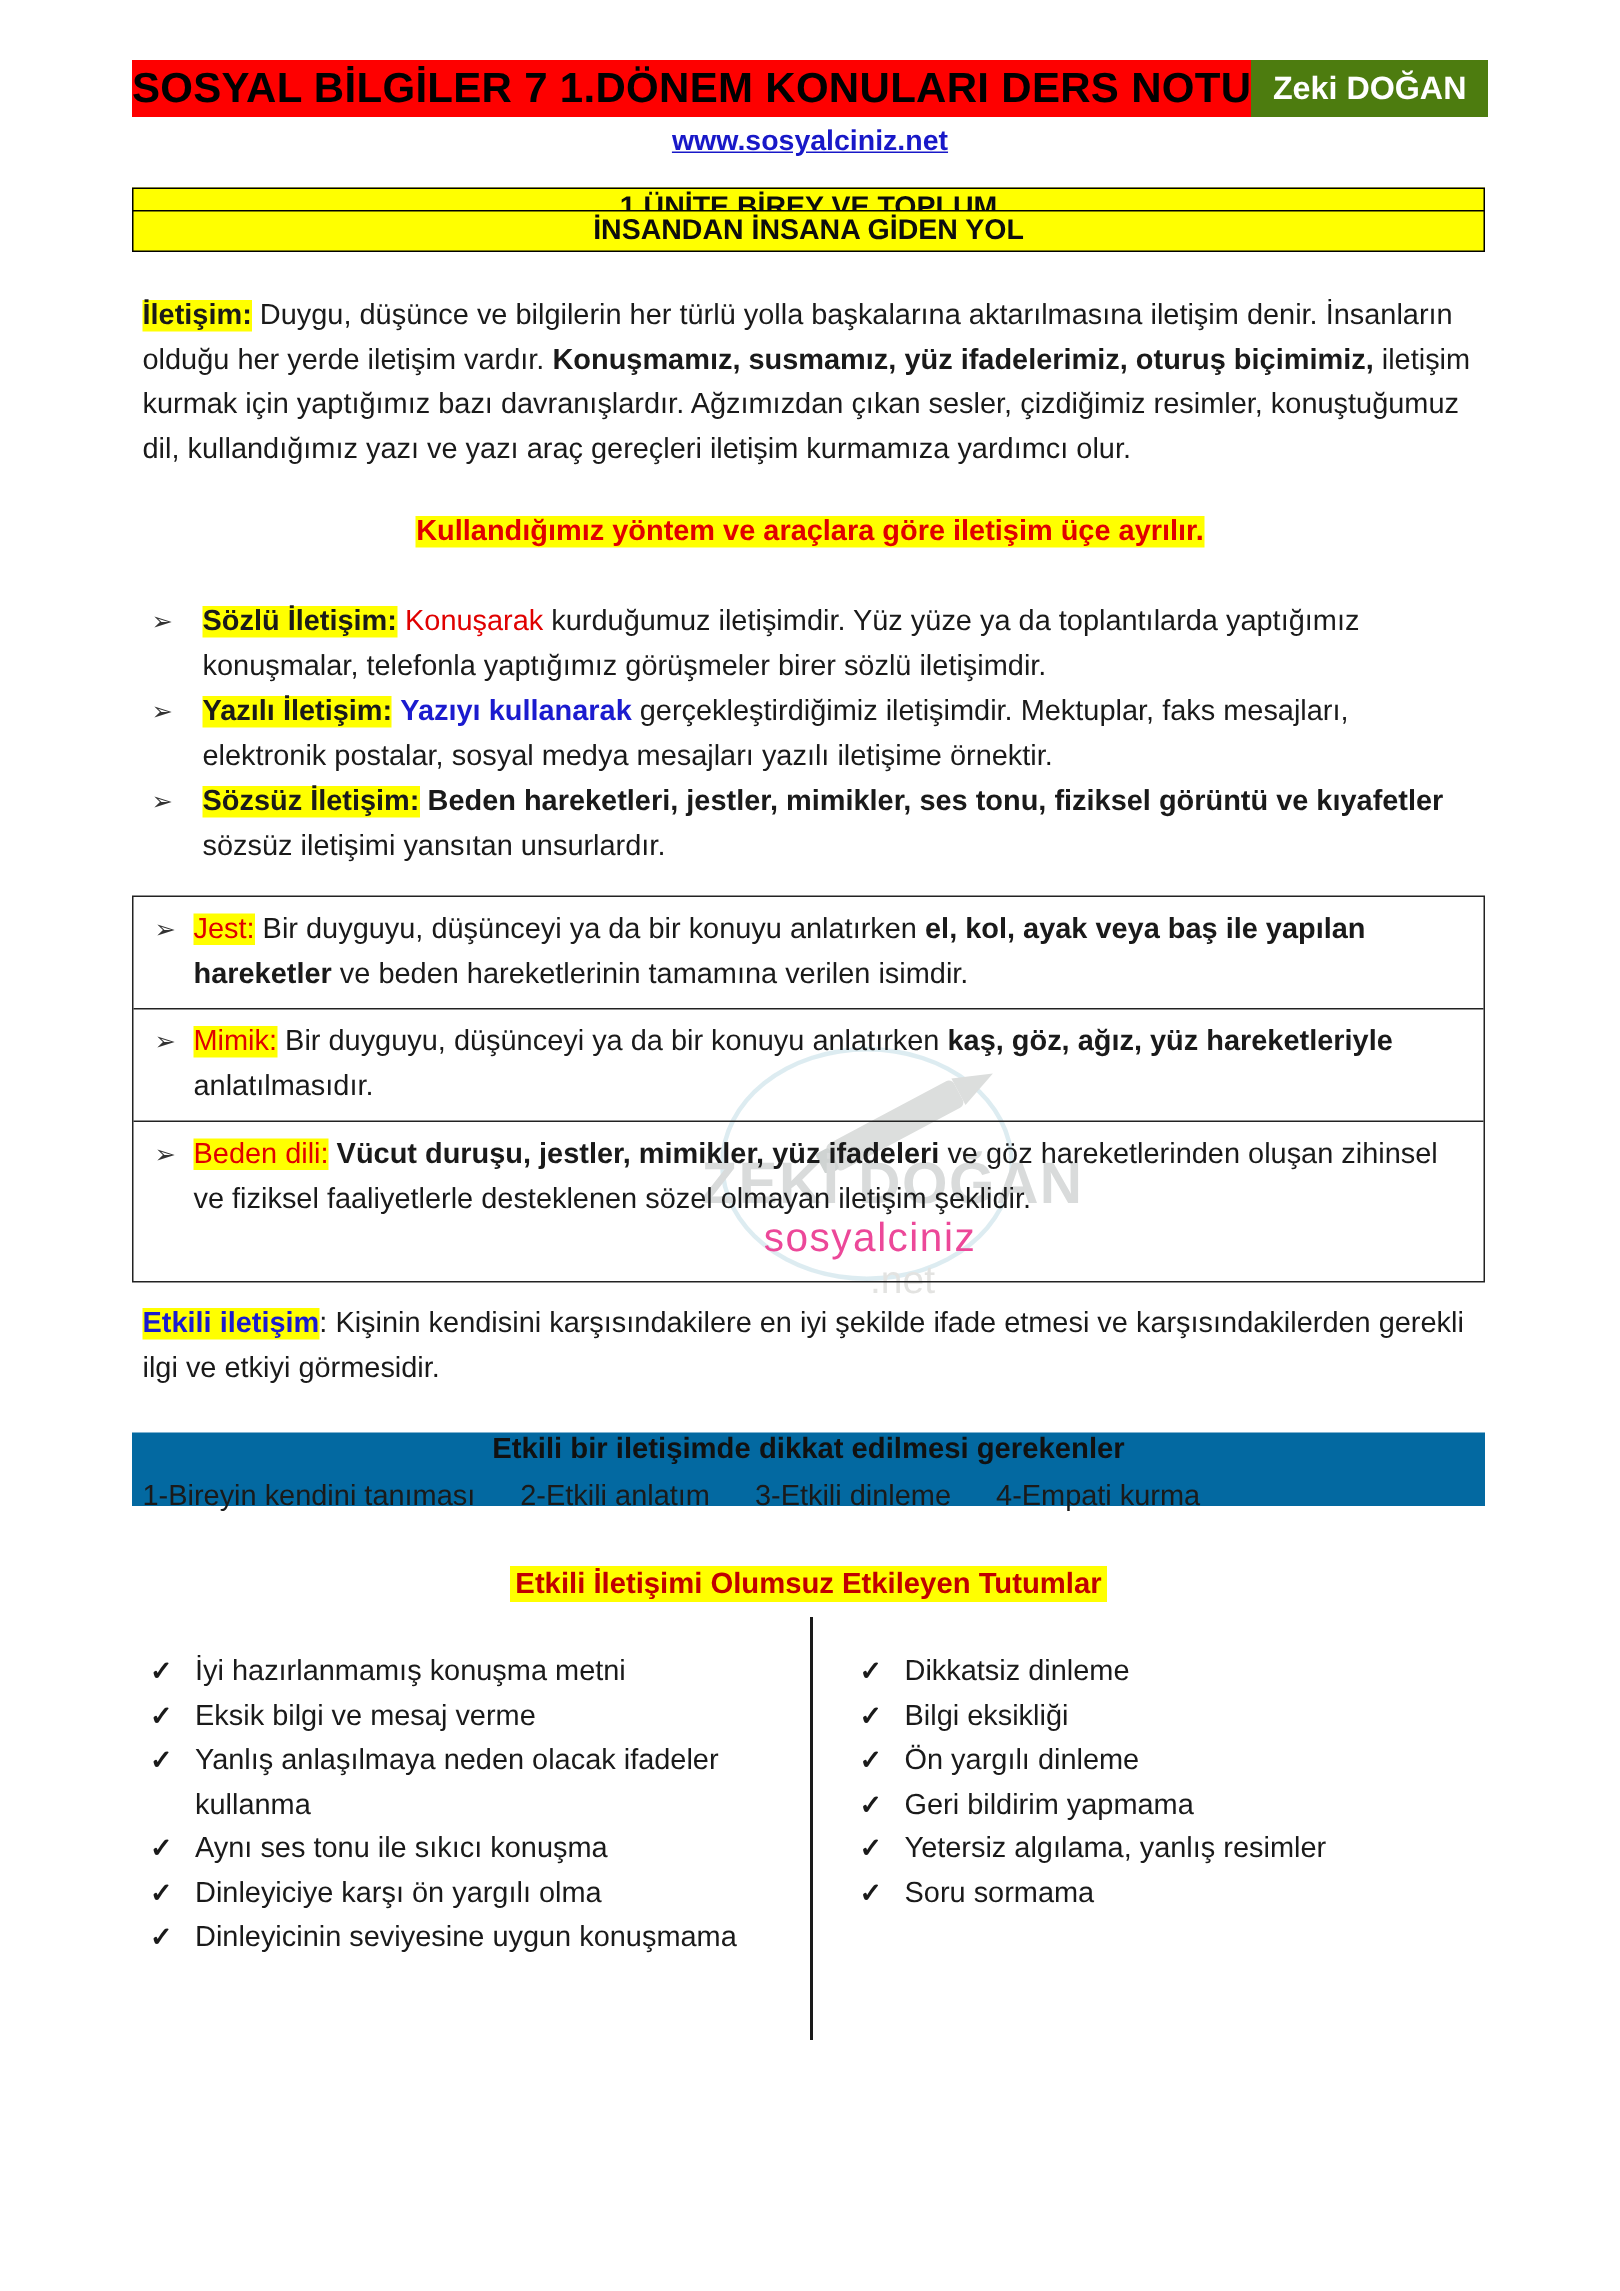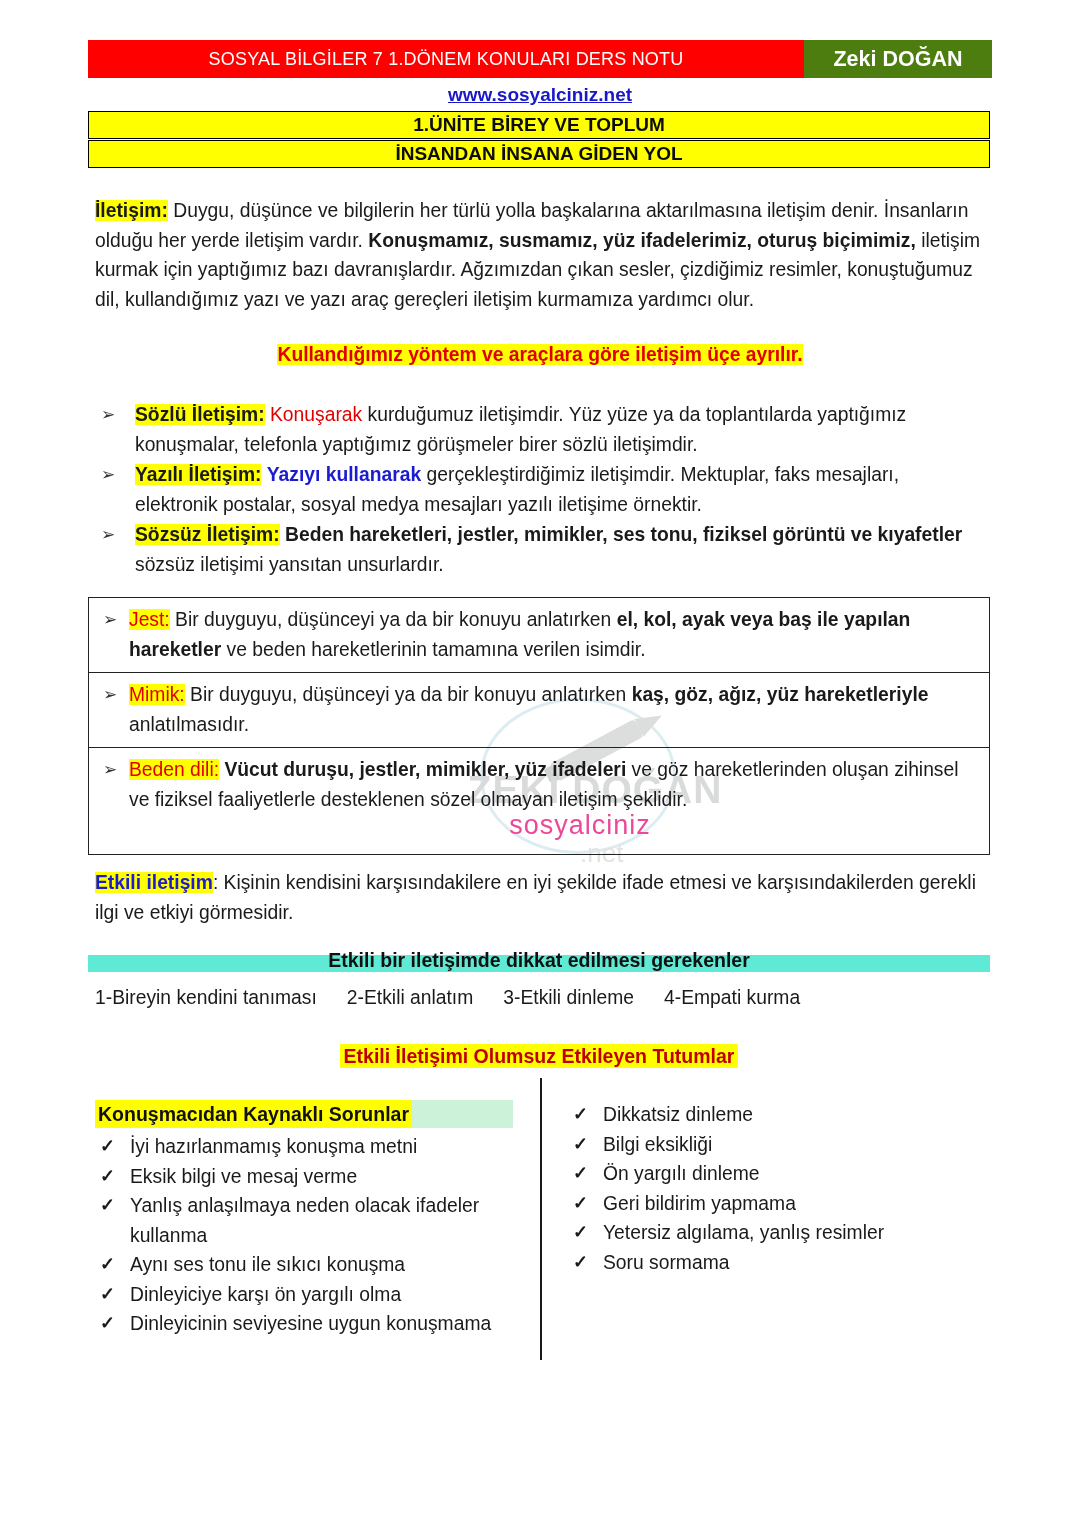--- a/index.html
+++ b/index.html
@@ -83,23 +83,23 @@
     z-index: 3;
   }
   .header-red {
     flex: 0 0 716px;
     background: #FE0000;
     display: flex;
     align-items: center;
     justify-content: center;
   }
   .header-red span {
-    color: #ffffff;
-    font-weight: normal;
-    font-size: 18px;
+    color: #000000;
+    font-weight: bold;
+    font-size: 28px;
     letter-spacing: .2px;
     white-space: nowrap;
   }
   .header-blue {
     flex: 1 1 auto;
     background: #4d7c0f;
     display: flex;
     align-items: center;
     justify-content: center;
   }
@@ -134,21 +134,21 @@
     display: flex;
     align-items: center;
     justify-content: center;
     z-index: 3;
   }
   .unit-box span {
     font-weight: bold;
     font-size: 19px;
     color: #0d0d0d;
   }
-  #unit1 { top: 111px; height: 28px; }
+  #unit1 { top: 125px; height: 28px; }
   #unit2 { top: 140px; height: 28px; }
 
   
   .body-text {
     position: absolute;
     left: 95px;
     width: 890px;
     font-size: 19.3px;
     line-height: 29.5px;
     color: #1a1a1a;
@@ -215,24 +215,24 @@
   .def-cell .arrow-item { margin-bottom: 0; padding-left: 32px; }
 
   
   #etkili-para {
     top: 868px;
   }
 
   .pink-banner {
     position: absolute;
     left: 88px; top: 955px;
-    width: 902px; height: 17px;
-    background: #5eead4;
-    display: flex;
-    align-items: flex-end;
+    width: 902px; height: 49px;
+    background: #0369a1;
+    display: flex;
+    align-items: flex-start;
     justify-content: center;
     z-index: 2;
   }
   .pink-banner span {
     font-weight: bold;
     font-size: 19.5px;
     color: #111111;
   }
   .numbered-row {
     position: absolute;
@@ -451,23 +451,20 @@
     <span class="nitem">1-Bireyin kendini tanıması</span><span class="nitem">2-Etkili anlatım</span><span class="nitem">3-Etkili dinleme</span><span class="nitem">4-Empati kurma</span>
   </div>
 
   <div class="tutumlar-title">
     <span>Etkili İletişimi Olumsuz Etkileyen Tutumlar</span>
   </div>
 
   <div class="col-divider"></div>
 
   <div class="col" id="col-left">
-    <div class="col-header">
-      <span>Konuşmacıdan Kaynaklı Sorunlar</span>
-    </div>
     <div class="check-item">
       <span class="tick">✓</span>
       <span>İyi hazırlanmamış konuşma metni</span>
     </div>
     <div class="check-item">
       <span class="tick">✓</span>
       <span>Eksik bilgi ve mesaj verme</span>
     </div>
     <div class="check-item">
       <span class="tick">✓</span>

